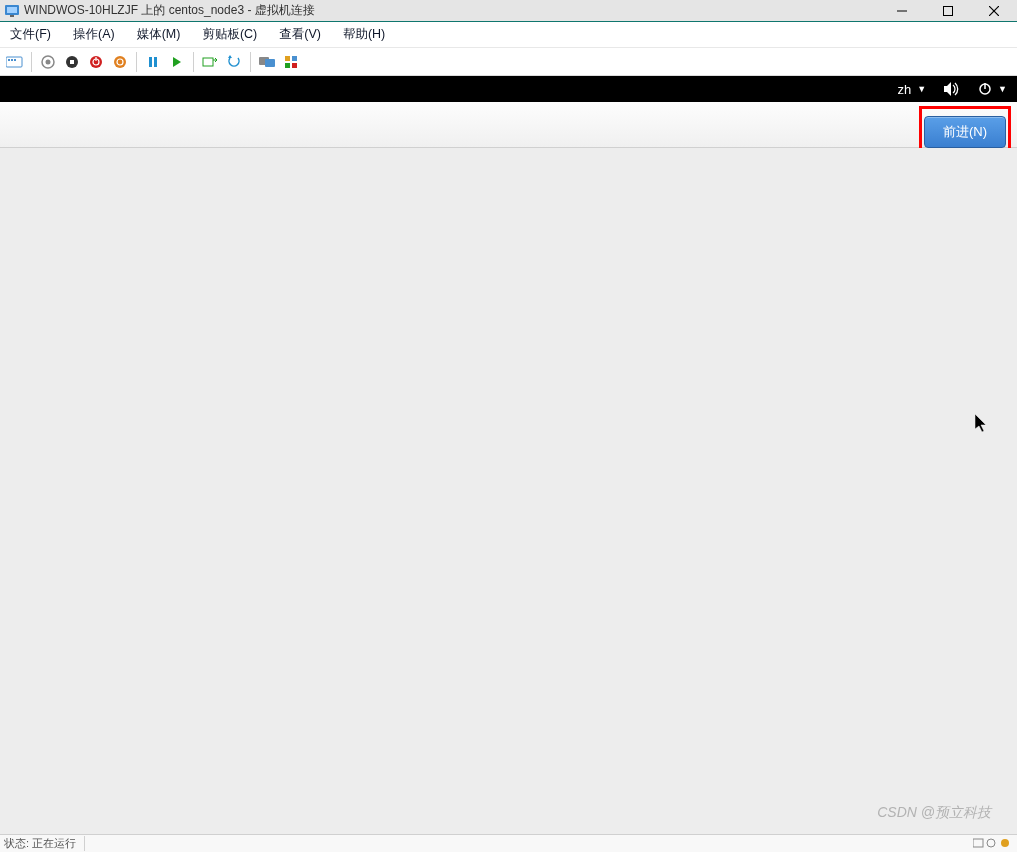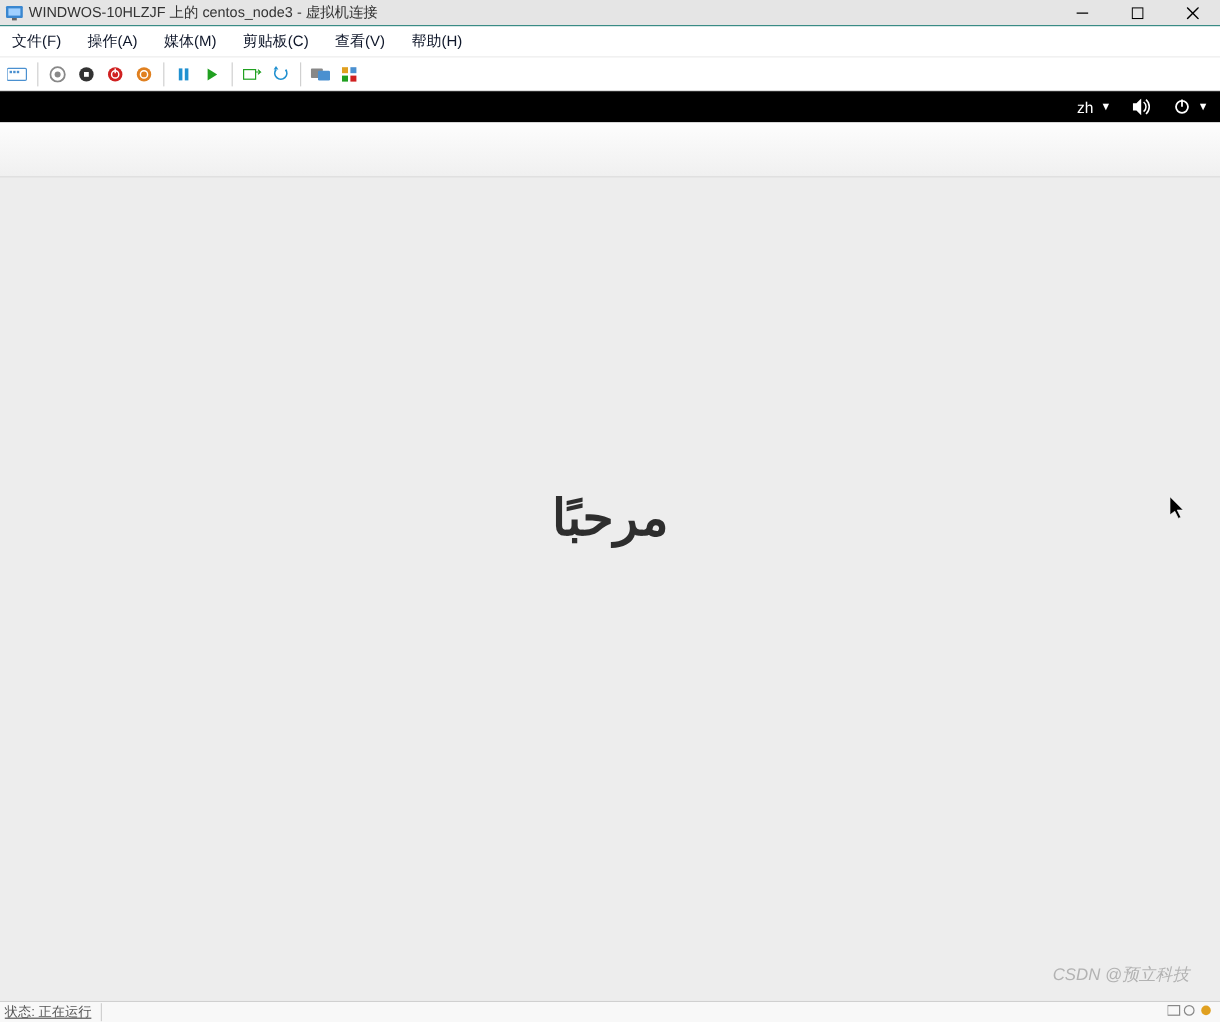--- a/index.html
+++ b/index.html
@@ -36,21 +36,21 @@
     .content { height: 686px; background: #ededed; display: flex; align-items: center; justify-content: center; position: relative; }
     .greeting { font-size: 42px; font-weight: bold; color: #2e2e2e; direction: rtl; position: relative; top: -60px; }
 
     
     .cursor { position: absolute; right: 28px; top: 266px; }
 
     
     .watermark { position: absolute; bottom: 12px; right: 26px; font-size: 14px; color: rgba(120,120,120,0.5); font-style: italic; }
 
     
-    .statusbar { position: absolute; bottom: 0; left: 0; right: 0; height: 18px; border-top: 1px solid #d0d0d0; background: #f8f8f8; display: flex; align-items: center; font-size: 11px; color: #555; padding: 0 4px; justify-content: space-between; text-decoration: underline; }
+    .statusbar { position: absolute; bottom: 0; left: 0; right: 0; height: 18px; border-top: 1px solid #d0d0d0; background: #f8f8f8; display: flex; align-items: center; font-size: 11px; color: #555; padding: 0 4px; justify-content: space-between; }
     .status-left { border-right: 1px solid #d0d0d0; padding-right: 8px; }
 
     .caret { font-size: 9px; margin-left: 2px; }
   </style>
 </head>
 <body>
 
 <div class="titlebar">
   <span class="app-icon">
     <svg width="16" height="16" viewBox="0 0 16 16">
@@ -180,24 +180,26 @@
   <div class="gnome-item">
     <svg width="14" height="14" viewBox="0 0 14 14">
         <circle cx="7" cy="7" r="5" fill="none" stroke="#fff" stroke-width="1.5"></circle>
         <line x1="7" y1="1" x2="7" y2="7" stroke="#fff" stroke-width="1.5"></line>
       </svg>
     <span class="caret">▼</span>
   </div>
 </div>
 
 <div class="welcome-header">
+  <div class="next-btn-wrap">
+    <button class="next-btn">前进(N)</button>
+  </div>
 </div>
 
 <div class="content">
-  <div class="greeting">مرحبًا</div>
   <div class="cursor">
     <svg width="14" height="20" viewBox="0 0 14 20">
         <polygon points="0,0 0,15 4,12 7,18 9,17 6,11 11,11" fill="#000" stroke="#fff" stroke-width="0.5"></polygon>
       </svg>
   </div>
   <div class="watermark">CSDN @预立科技</div>
 </div>
 
 <div class="statusbar">
   <span class="status-left">状态: 正在运行</span>

